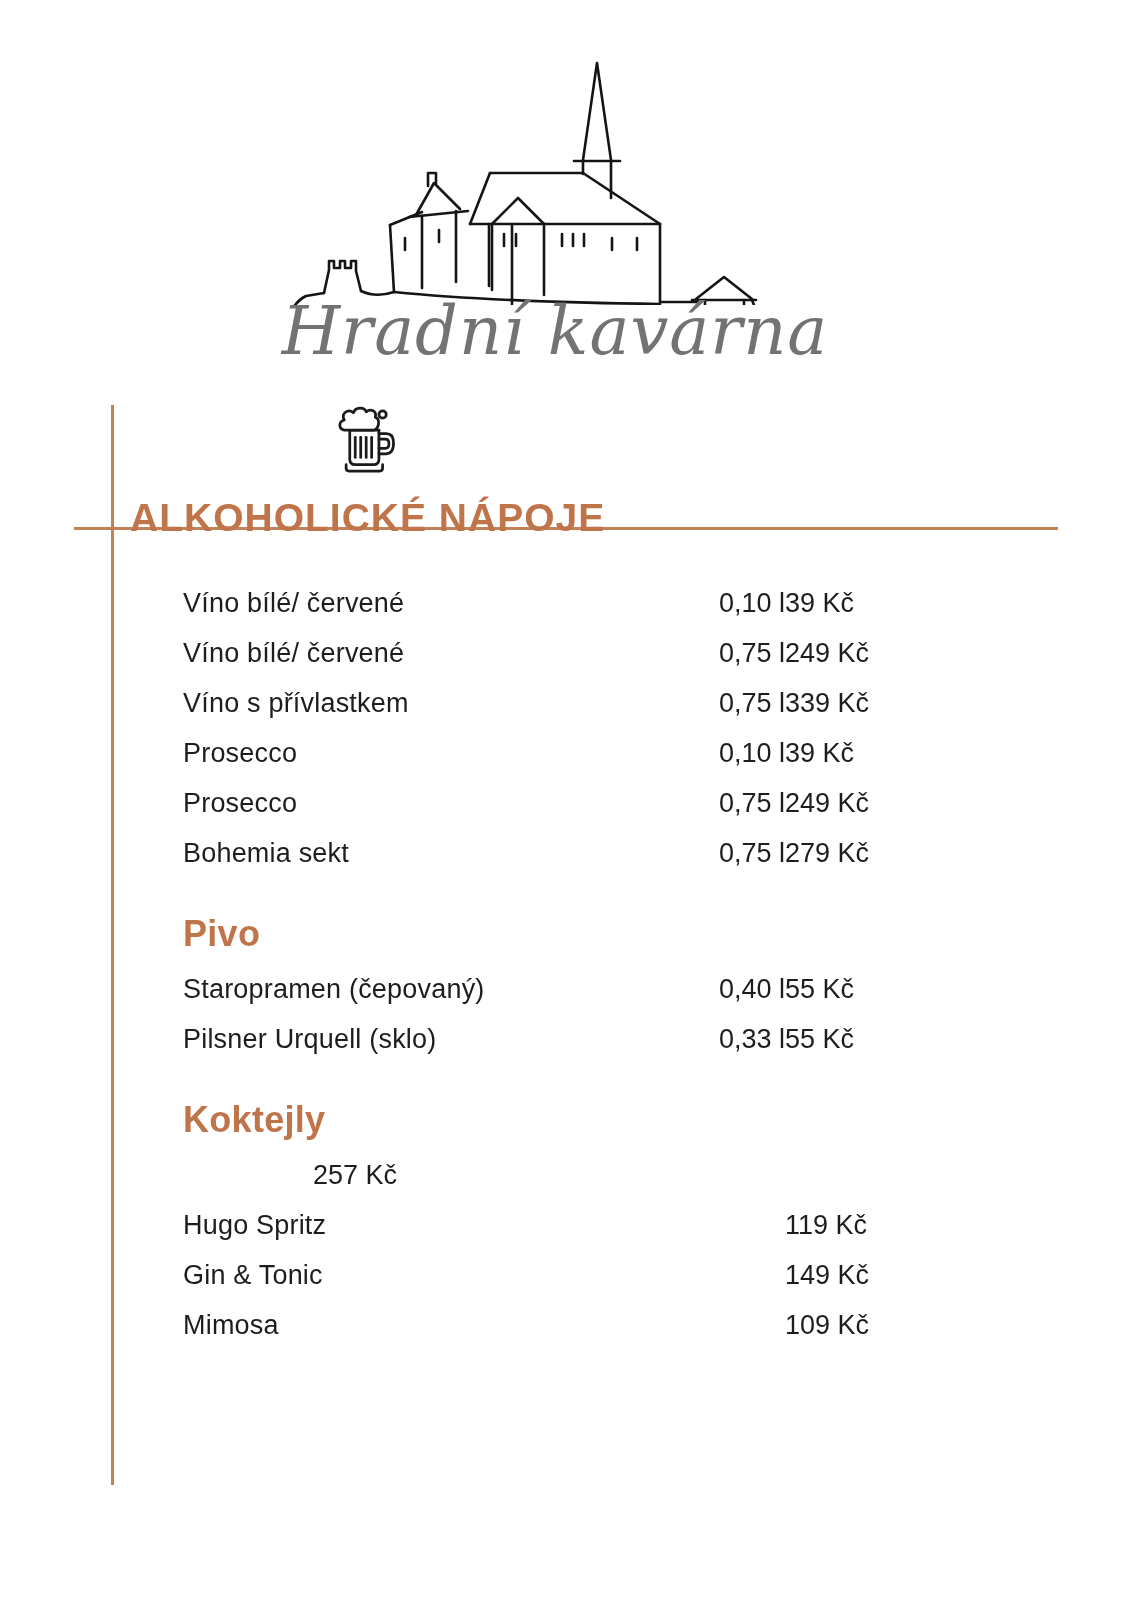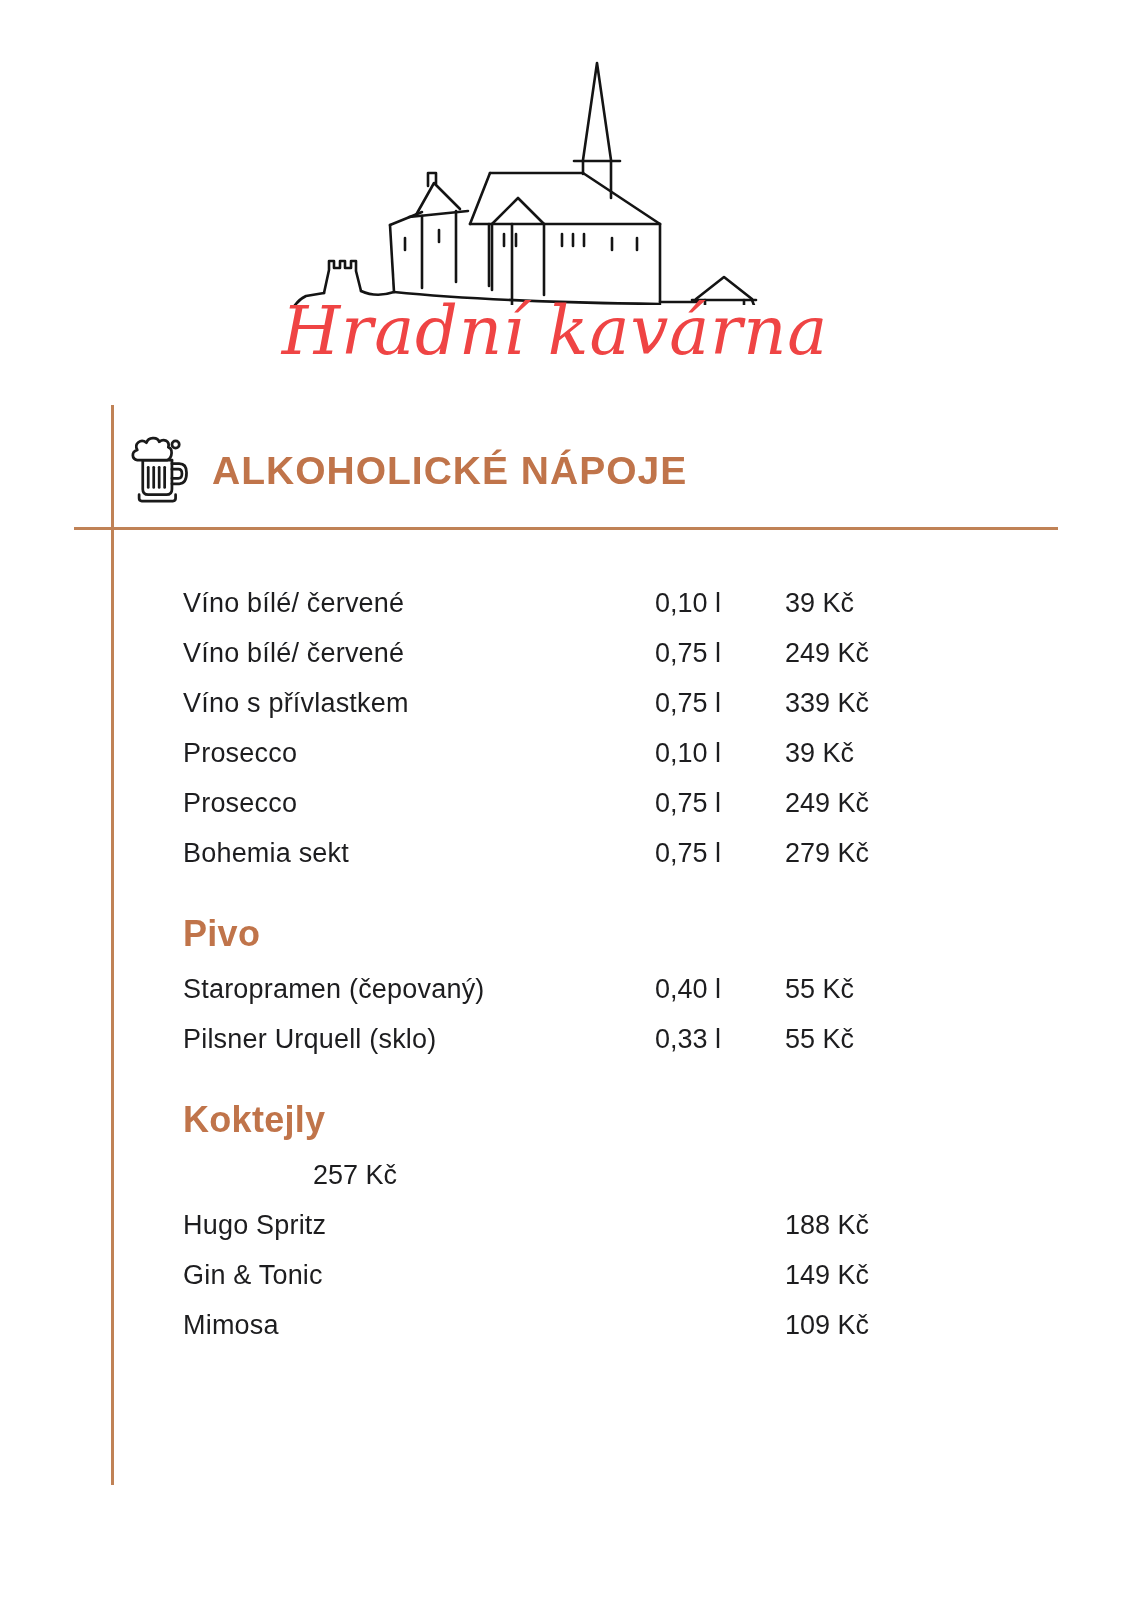--- a/index.html
+++ b/index.html
@@ -12,43 +12,43 @@
   body{
     width:1127px;height:1600px;position:relative;overflow:hidden;
     font-family:"Liberation Sans","DejaVu Sans",sans-serif;color:var(--ink);
   }
   
   .logo-wrap{position:absolute;top:40px;left:282px;width:560px;height:265px;}
   .logo-wrap svg{width:100%;height:100%;}
   .brand-script{
     position:absolute;top:292px;left:0;width:1110px;text-align:center;
     font-family:"DejaVu Serif","Liberation Serif",serif;
-    font-style:italic;font-size:67px;font-weight:500;color:#ef4444;
+    font-style:italic;font-size:67px;font-weight:500;color:#737373;
     letter-spacing:1px;
   }
   
   .v-rule{position:absolute;left:111px;top:405px;width:3px;height:1080px;background:var(--line);}
   .h-rule{position:absolute;left:74px;top:527px;width:984px;height:3px;background:var(--line);}
   
-  .page-header{position:absolute;left:130px;top:436px;display:flex;align-items:center;gap:20px;}
+  .page-header{position:absolute;left:130px;top:406px;display:flex;align-items:center;gap:20px;flex-direction:column;}
   .beer-icon{width:62px;height:70px;flex:0 0 auto;}
   .page-header h1{
     font-size:39px;font-weight:bold;color:var(--accent);letter-spacing:1px;white-space:nowrap;
   }
   
   .menu-body{position:absolute;left:183px;top:578px;width:752px;}
   .section{margin-top:34px;}
   .section:first-child{margin-top:0;}
   .section-title{
     font-size:36px;line-height:44px;font-weight:bold;color:var(--accent);
     margin-bottom:8px;letter-spacing:0.3px;
   }
   .item-row{display:flex;align-items:center;height:50px;font-size:27px;}
   .item-name{flex:1;letter-spacing:0.2px;}
-  .item-volume{width:130px;white-space:nowrap;}
+  .item-volume{width:130px;text-align:right;white-space:nowrap;}
   .item-price{width:150px;text-align:left;white-space:nowrap;}
 </style>
 </head>
 <body>
 
 <div class="logo-wrap">
   <svg viewBox="0 0 560 265" fill="none" stroke="#141414" stroke-width="2.6" stroke-linecap="round" stroke-linejoin="round">
 
     <path d="M301,120 C306,85 312,45 315,23 C318,45 324,85 329,120"></path>
     <path d="M292,121 L338,121"></path>
@@ -192,21 +192,21 @@
     <div class="section-title">Koktejly</div>
     <div class="items">
   <div class="item-row">
     <span class="item-volume"></span>
     <span class="item-price">257 Kč</span>
   </div>
 
   <div class="item-row">
     <span class="item-name">Hugo Spritz</span>
     <span class="item-volume"></span>
-    <span class="item-price">188 Kč</span>
+    <span class="item-price">119 Kč</span>
   </div>
 
   <div class="item-row">
     <span class="item-name">Gin &amp; Tonic</span>
     <span class="item-volume"></span>
     <span class="item-price">149 Kč</span>
   </div>
 
   <div class="item-row">
     <span class="item-name">Mimosa</span>

